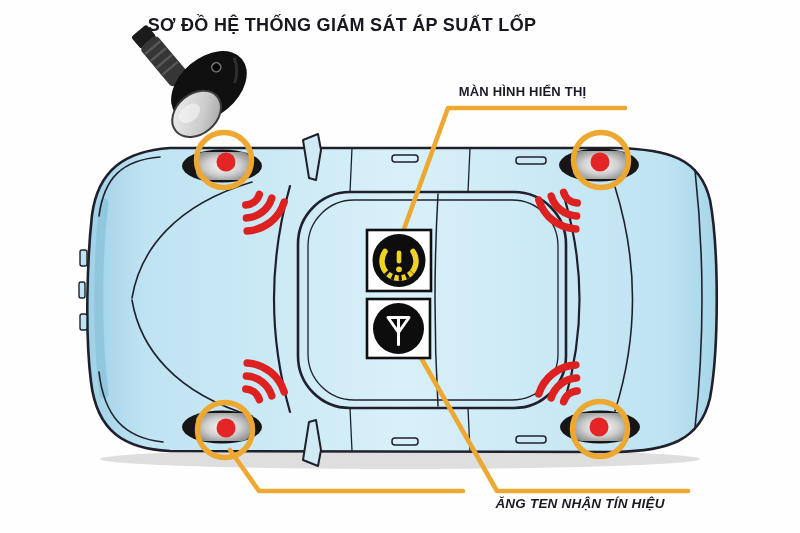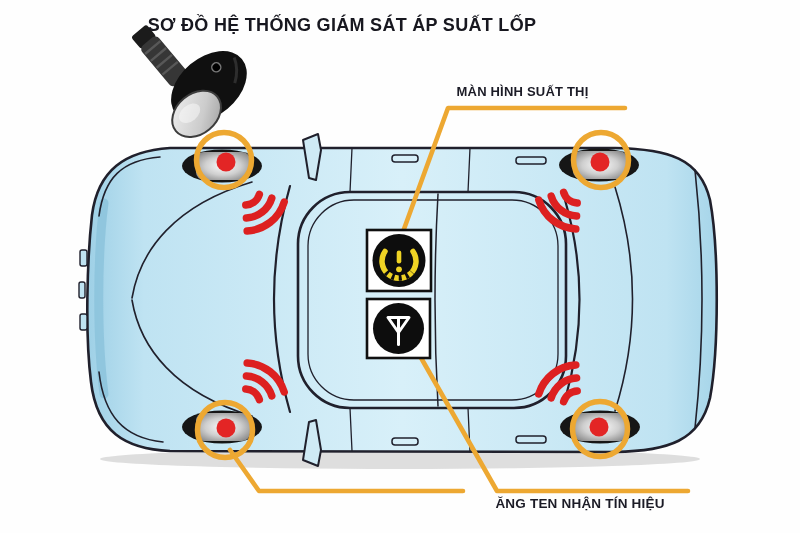--- a/index.html
+++ b/index.html
@@ -4,21 +4,21 @@
 <style>
   html,body{margin:0;padding:0;background:#ffffff;}
   .stage{position:relative;width:800px;height:533px;background:#fefefe;overflow:hidden;
          font-family:"Liberation Sans",sans-serif;}
   .title{position:absolute;top:15px;left:0;width:684px;text-align:center;
          font-weight:bold;font-size:18px;letter-spacing:.3px;color:#17171f;}
   .lbl{position:absolute;font-weight:bold;font-size:13.5px;color:#1b1b26;
        text-align:center;letter-spacing:.2px;white-space:nowrap;}
   .lbl-display{top:84px;left:445px;width:155px;font-size:13px;}
   .lbl-sensor{top:495px;left:236px;width:230px;}
-  .lbl-antenna{top:496px;left:468px;width:224px;}
+  .lbl-antenna{top:496px;left:468px;width:224px;font-style:italic;}
   svg{position:absolute;top:0;left:0;}
 </style>
 </head>
 <body>
 
 <div class="stage">
 
   <svg width="800" height="533" viewBox="0 0 800 533">
     <defs>
       <linearGradient id="bodyGrad" x1="0" y1="0" x2="1" y2="0">
@@ -146,16 +146,16 @@
       <path d="M -10,-58 H 10 M -10,-49 H 10 M -10,-40 H 10 M -10,-31 H 10" stroke="#585858" stroke-width="2.4"></path>
       <ellipse cx="18" cy="8" rx="43" ry="29" fill="#101010"></ellipse>
       <ellipse cx="-9" cy="21" rx="27" ry="20" fill="url(#faceGrad)" stroke="#3c3c3c" stroke-width="2"></ellipse>
       <ellipse cx="-14" cy="16" rx="12" ry="8" fill="#ffffff" opacity="0.45"></ellipse>
       <circle cx="36" cy="-2" r="4.5" fill="#000000" stroke="#777777" stroke-width="1.5"></circle>
       <path d="M 40,22 Q 52,14 56,2" fill="none" stroke="#2e2e2e" stroke-width="3"></path>
     </g>
   </svg>
 
   <div class="title">SƠ ĐỒ HỆ THỐNG GIÁM SÁT ÁP SUẤT LỐP</div>
-  <div class="lbl lbl-display">MÀN HÌNH SUẤT THỊ</div>
+  <div class="lbl lbl-display">MÀN HÌNH HIỂN THỊ</div>
   <div class="lbl lbl-antenna">ĂNG TEN NHẬN TÍN HIỆU</div>
 
 </div>
 
 </body></html>

